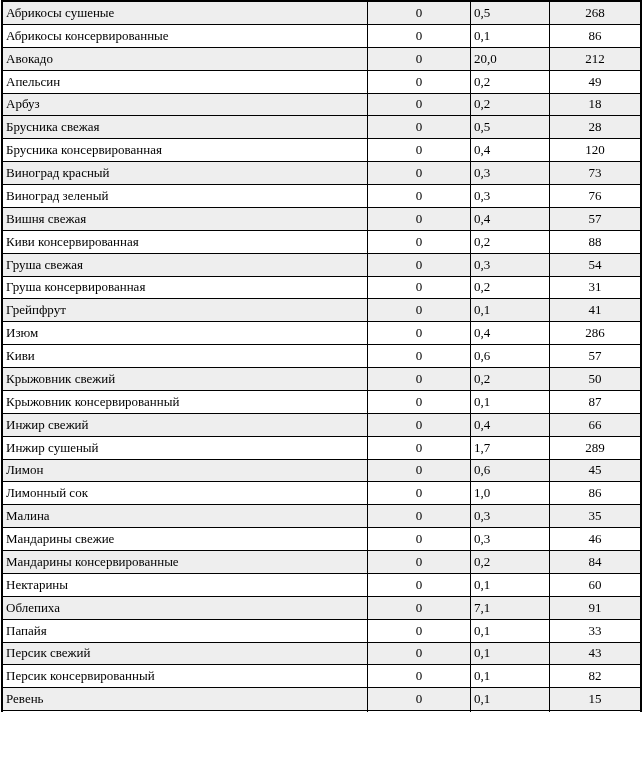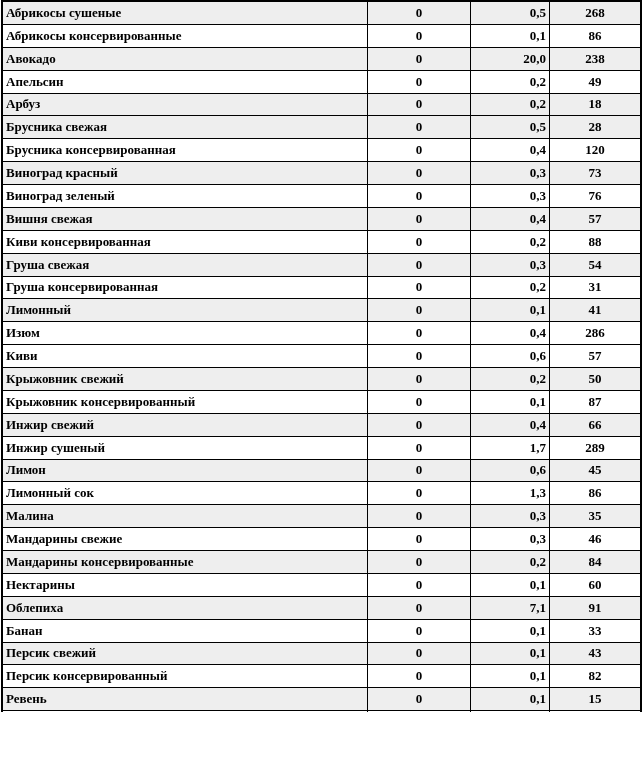--- a/index.html
+++ b/index.html
@@ -11,21 +11,20 @@
   html, body {
     margin: 0;
     padding: 0;
     background: #ffffff;
   }
   .page {
     width: 643px;
     height: 712px;
     overflow: hidden;
     box-sizing: border-box;
-    font-weight: bold;
   }
   table.food-table {
     border-collapse: collapse;
     table-layout: fixed;
     width: 641px;
     height: 758px;
     margin: 0 0 0 1px;
     font-family: "Liberation Serif", "DejaVu Serif", serif;
     font-size: 13px;
     color: var(--text);
@@ -41,21 +40,21 @@
   }
   table.food-table tr.alt td {
     background: var(--row-alt);
   }
   td.col-name {
     width: 358px;
     text-align: left;
     padding-left: 7px;
   }
   td.col-v1 { width: 96px;  text-align: center; }
-  td.col-v2 { width: 72px;  text-align: right; }
+  td.col-v2 { width: 72px;  text-align: left; }
   td.col-v3 { text-align: center; }
 </style>
 </head>
 <body>
 
 <div class="page">
   <table class="food-table">
     <tbody>
         <tr class="alt">
           <td class="col-name">Абрикосы сушеные</td>
@@ -66,21 +65,21 @@
         <tr>
           <td class="col-name">Абрикосы консервированные</td>
           <td class="col-v1">0</td>
           <td class="col-v2">0,1</td>
           <td class="col-v3">86</td>
         </tr>
         <tr class="alt">
           <td class="col-name">Авокадо</td>
           <td class="col-v1">0</td>
           <td class="col-v2">20,0</td>
-          <td class="col-v3">238</td>
+          <td class="col-v3">212</td>
         </tr>
         <tr>
           <td class="col-name">Апельсин</td>
           <td class="col-v1">0</td>
           <td class="col-v2">0,2</td>
           <td class="col-v3">49</td>
         </tr>
         <tr class="alt">
           <td class="col-name">Арбуз</td>
           <td class="col-v1">0</td>
@@ -129,21 +128,21 @@
           <td class="col-v2">0,3</td>
           <td class="col-v3">54</td>
         </tr>
         <tr>
           <td class="col-name">Груша консервированная</td>
           <td class="col-v1">0</td>
           <td class="col-v2">0,2</td>
           <td class="col-v3">31</td>
         </tr>
         <tr class="alt">
-          <td class="col-name">Лимонный</td>
+          <td class="col-name">Грейпфрут</td>
           <td class="col-v1">0</td>
           <td class="col-v2">0,1</td>
           <td class="col-v3">41</td>
         </tr>
         <tr>
           <td class="col-name">Изюм</td>
           <td class="col-v1">0</td>
           <td class="col-v2">0,4</td>
           <td class="col-v3">286</td>
         </tr>
@@ -179,21 +178,21 @@
         </tr>
         <tr class="alt">
           <td class="col-name">Лимон</td>
           <td class="col-v1">0</td>
           <td class="col-v2">0,6</td>
           <td class="col-v3">45</td>
         </tr>
         <tr>
           <td class="col-name">Лимонный сок</td>
           <td class="col-v1">0</td>
-          <td class="col-v2">1,3</td>
+          <td class="col-v2">1,0</td>
           <td class="col-v3">86</td>
         </tr>
         <tr class="alt">
           <td class="col-name">Малина</td>
           <td class="col-v1">0</td>
           <td class="col-v2">0,3</td>
           <td class="col-v3">35</td>
         </tr>
         <tr>
           <td class="col-name">Мандарины свежие</td>
@@ -213,21 +212,21 @@
           <td class="col-v2">0,1</td>
           <td class="col-v3">60</td>
         </tr>
         <tr class="alt">
           <td class="col-name">Облепиха</td>
           <td class="col-v1">0</td>
           <td class="col-v2">7,1</td>
           <td class="col-v3">91</td>
         </tr>
         <tr>
-          <td class="col-name">Банан</td>
+          <td class="col-name">Папайя</td>
           <td class="col-v1">0</td>
           <td class="col-v2">0,1</td>
           <td class="col-v3">33</td>
         </tr>
         <tr class="alt">
           <td class="col-name">Персик свежий</td>
           <td class="col-v1">0</td>
           <td class="col-v2">0,1</td>
           <td class="col-v3">43</td>
         </tr>

